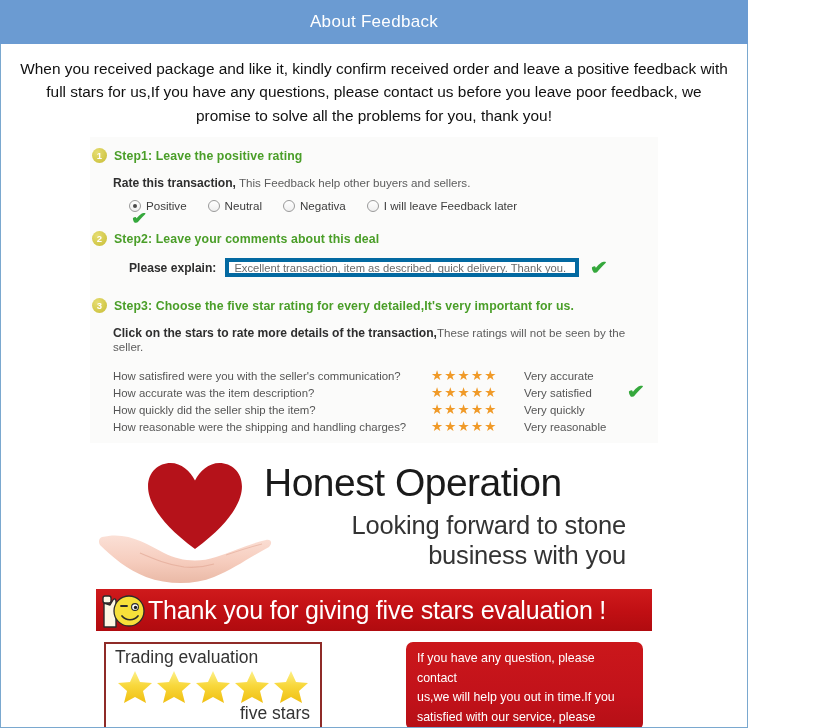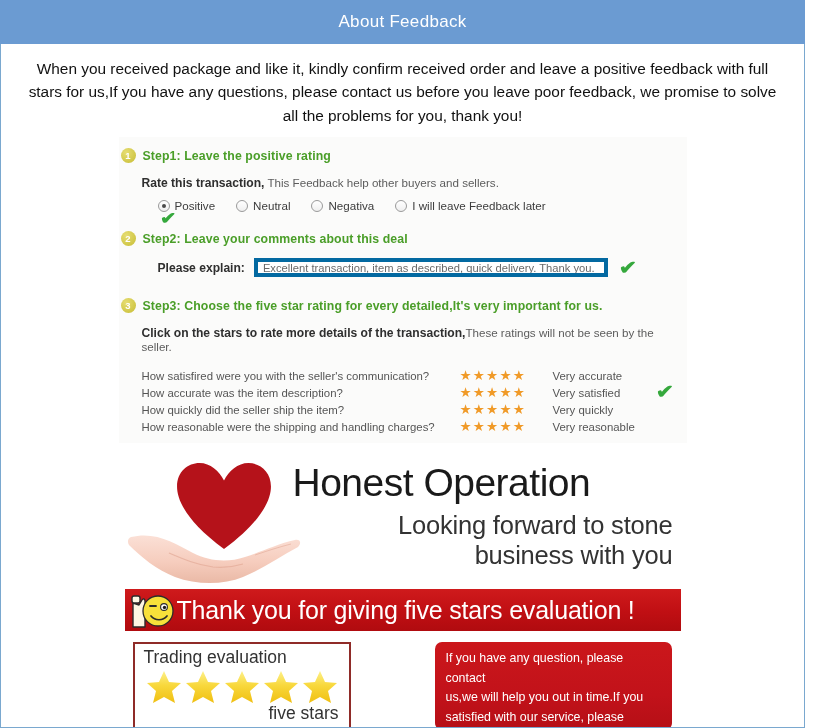--- a/index.html
+++ b/index.html
@@ -7,21 +7,21 @@
     margin: 0;
     padding: 0;
     background: #ffffff;
   }
   body {
     font-family: "Liberation Sans", sans-serif;
     -webkit-font-smoothing: antialiased;
   }
   #page {
     position: relative;
-    width: 805px;
+    width: 748px;
     height: 728px;
     overflow: hidden;
     background: #ffffff;
     box-sizing: border-box;
   }
 
   
   .titlebar {
     height: 44px;
     background: #6b9bd2;
@@ -241,21 +241,21 @@
     position: absolute;
     left: 0px;
     bottom: 2px;
     width: 175px;
     height: 58px;
   }
   .honest-text {
     position: absolute;
     left: 168px;
     top: 8px;
-    right: 0;
+    right: 18px;
   }
   .honest-h1 {
     font-size: 39px;
     color: #1a1a1a;
     line-height: 1.05;
     letter-spacing: -0.5px;
     font-family: "Liberation Sans", sans-serif;
   }
   .honest-h2 {
     font-size: 25.5px;

